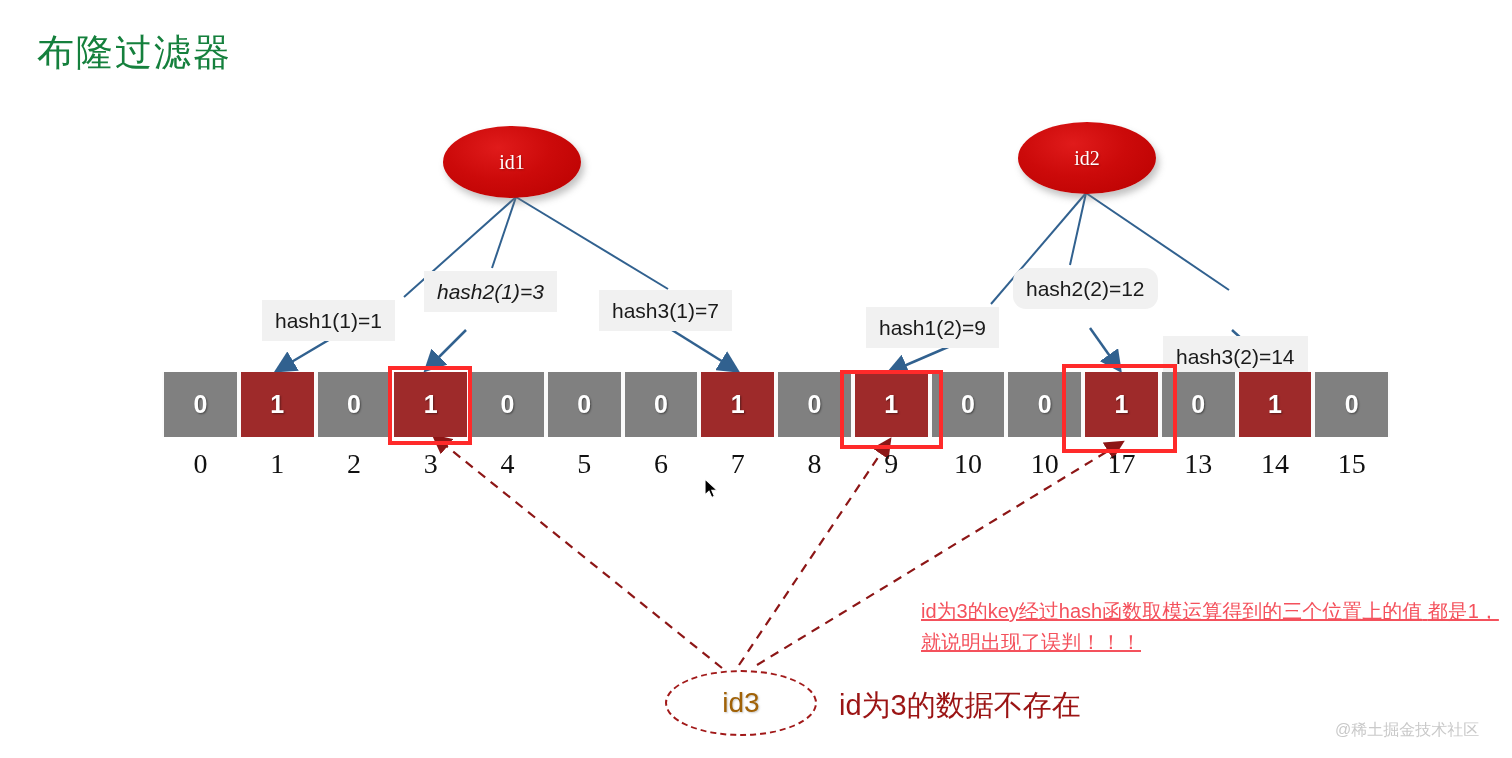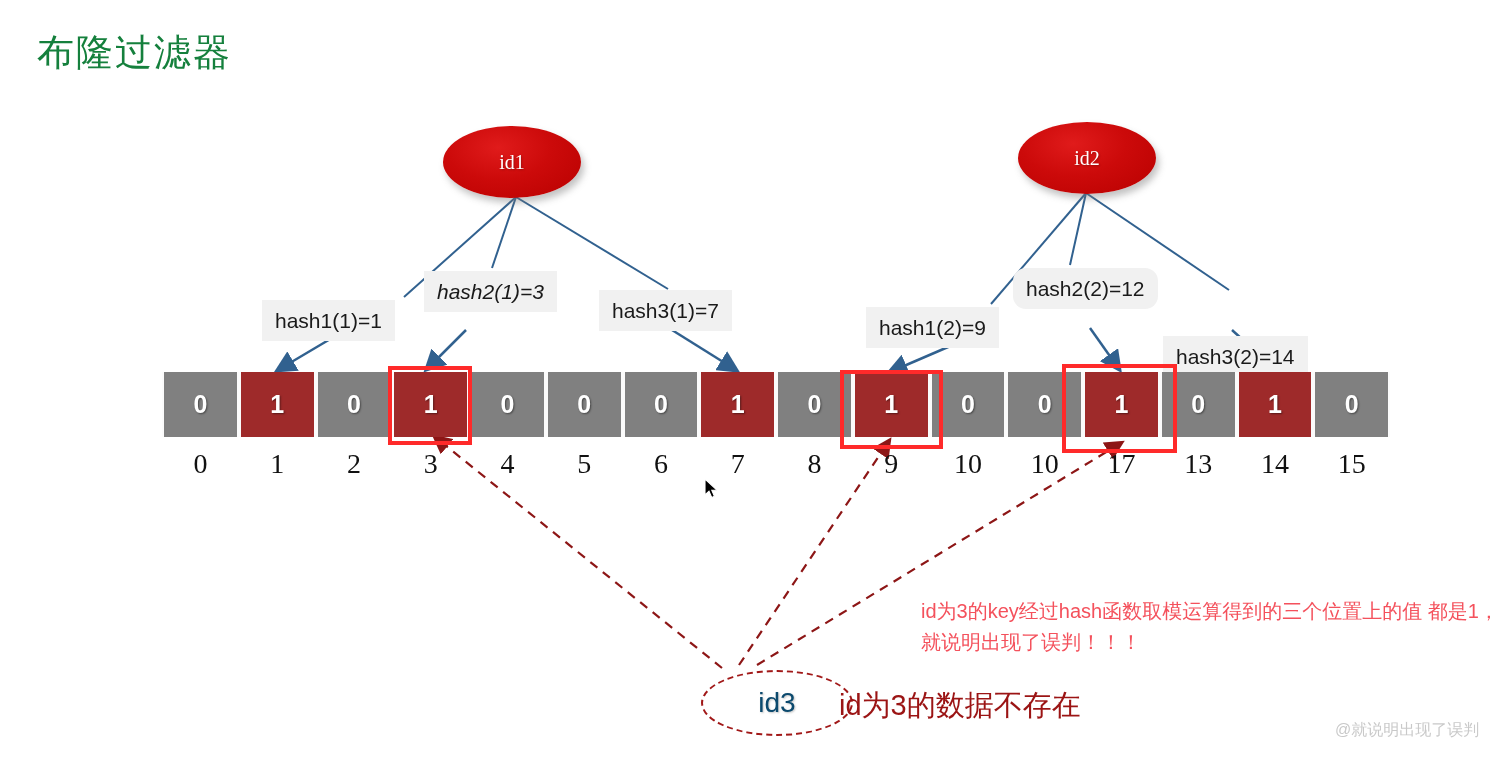--- a/index.html
+++ b/index.html
@@ -124,43 +124,44 @@
     box-sizing: border-box;
     background: transparent;
   }
   #hl-3  { left: 388px;  top: 366px; width: 84px;  height: 79px; }
   #hl-9  { left: 840px;  top: 370px; width: 103px; height: 79px; }
   #hl-12 { left: 1062px; top: 364px; width: 115px; height: 89px; }
 
   
   #id3-node {
     position: absolute;
-    left: 701px;
+    left: 665px;
     top: 670px;
     width: 148px;
     height: 62px;
     border: 2px dashed #a11818;
     border-radius: 50%;
     display: flex;
     align-items: center;
     justify-content: center;
     font-size: 28px;
-    color: #0c4a6e;
+    color: #a16207;
     text-shadow: 1px 1px 2px rgba(160,160,160,0.6);
   }
 
   
   #miss-note {
     position: absolute;
     left: 921px;
     top: 596px;
     width: 580px;
     font-size: 20px;
     line-height: 1.55;
     color: #f4515c;
+    text-decoration: underline;
   }
   #id3-note {
     position: absolute;
     left: 839px;
     top: 686px;
     font-size: 29px;
     color: #9b1414;
     white-space: nowrap;
   }
 
@@ -284,19 +285,19 @@
   <div class="highlight-box" id="hl-12"></div>
 
   <div id="id3-node">id3</div>
 
   <div id="miss-note">
     <span>id为3的key经过hash函数取模运算得到的三个位置上的值</span>
     <span>都是1，就说明出现了误判！！！</span>
   </div>
   <div id="id3-note">id为3的数据不存在</div>
 
-  <div id="watermark">@就说明出现了误判</div>
+  <div id="watermark">@稀土掘金技术社区</div>
 
   <svg id="mouse-cursor" viewBox="0 0 16 22">
     <path d="M1,1 L1,17 L5,13.2 L7.7,19.5 L10.4,18.3 L7.8,12.2 L13,12.2 Z" fill="#000000" stroke="#ffffff" stroke-width="1.1"></path>
   </svg>
 
 </div>
 
 </body></html>

